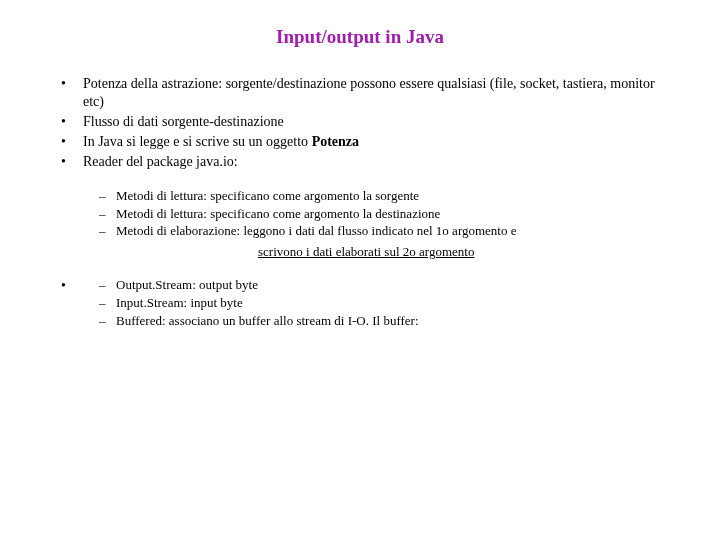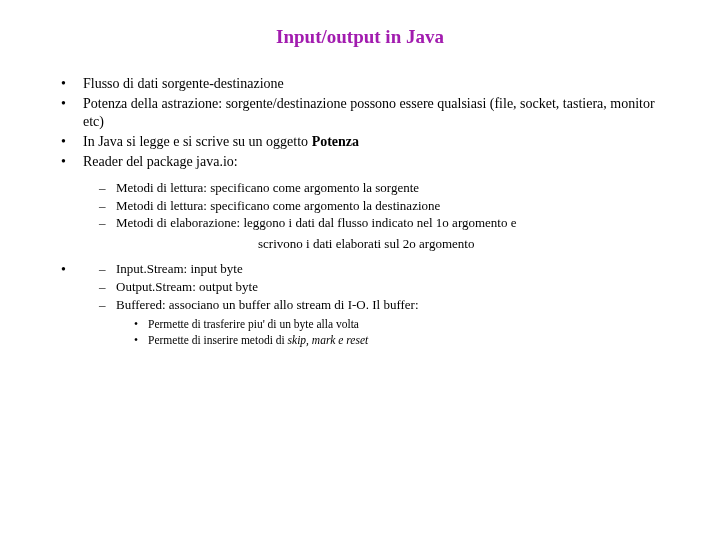--- a/index.html
+++ b/index.html
@@ -33,21 +33,21 @@
   }
   ul.top > li::before {
     content: "•";
     position: absolute;
     left: 6px;
     top: 0;
   }
   ul.sub1 {
     list-style: none;
     padding: 0;
-    margin: 8px 0 4px 0;
+    margin: 16px 0 4px 0;
   }
   ul.sub1 > li {
     position: relative;
     padding-left: 33px;
     font-size: 13px;
     margin-bottom: 1px;
   }
   ul.sub1 > li::before {
     content: "–";
     position: absolute;
@@ -67,48 +67,45 @@
   }
   ul.sub2 > li::before {
     content: "•";
     position: absolute;
     left: 18px;
     top: 0;
   }
   .indent-line {
     padding-left: 175px;
     font-size: 13px;
+    text-decoration: underline;
   }
   .bold { font-weight: bold; }
   .italic { font-style: italic; }
 </style>
 </head>
 <body>
 
 <h1>Input/output in Java</h1>
 
 <ul class="top">
+  <li>Potenza della astrazione: sorgente/destinazione possono essere qualsiasi (file, socket, tastiera, monitor etc)</li>
   <li>Flusso di dati sorgente-destinazione</li>
-  <li>Potenza della astrazione: sorgente/destinazione possono essere qualsiasi (file, socket, tastiera, monitor etc)</li>
   <li><span>In Java si legge e si scrive su un oggetto </span><span class="bold">Potenza</span></li>
   <li>
     <span>Reader del package java.io:</span>
     <ul class="sub1">
       <li>Metodi di lettura: specificano come argomento la sorgente</li>
       <li>Metodi di lettura: specificano come argomento la destinazione</li>
       <li>Metodi di elaborazione:    leggono  i dati dal flusso indicato nel 1o argomento e</li>
     </ul>
     <div class="indent-line">scrivono i dati elaborati sul 2o argomento</div>
   </li>
   <li>
     <ul class="sub1">
+      <li>Output.Stream: output byte</li>
       <li>Input.Stream: input byte</li>
-      <li>Output.Stream: output byte</li>
       <li>
         <span>Buffered: associano un buffer allo stream di I-O. Il buffer:</span>
-        <ul class="sub2">
-          <li><span>Permette di trasferire piu</span>'<span> di un byte alla volta</span></li>
-          <li><span>Permette di inserire metodi di </span><span class="italic">skip, mark e reset</span></li>
-        </ul>
       </li>
     </ul>
   </li>
 </ul>
 
 </body></html>

